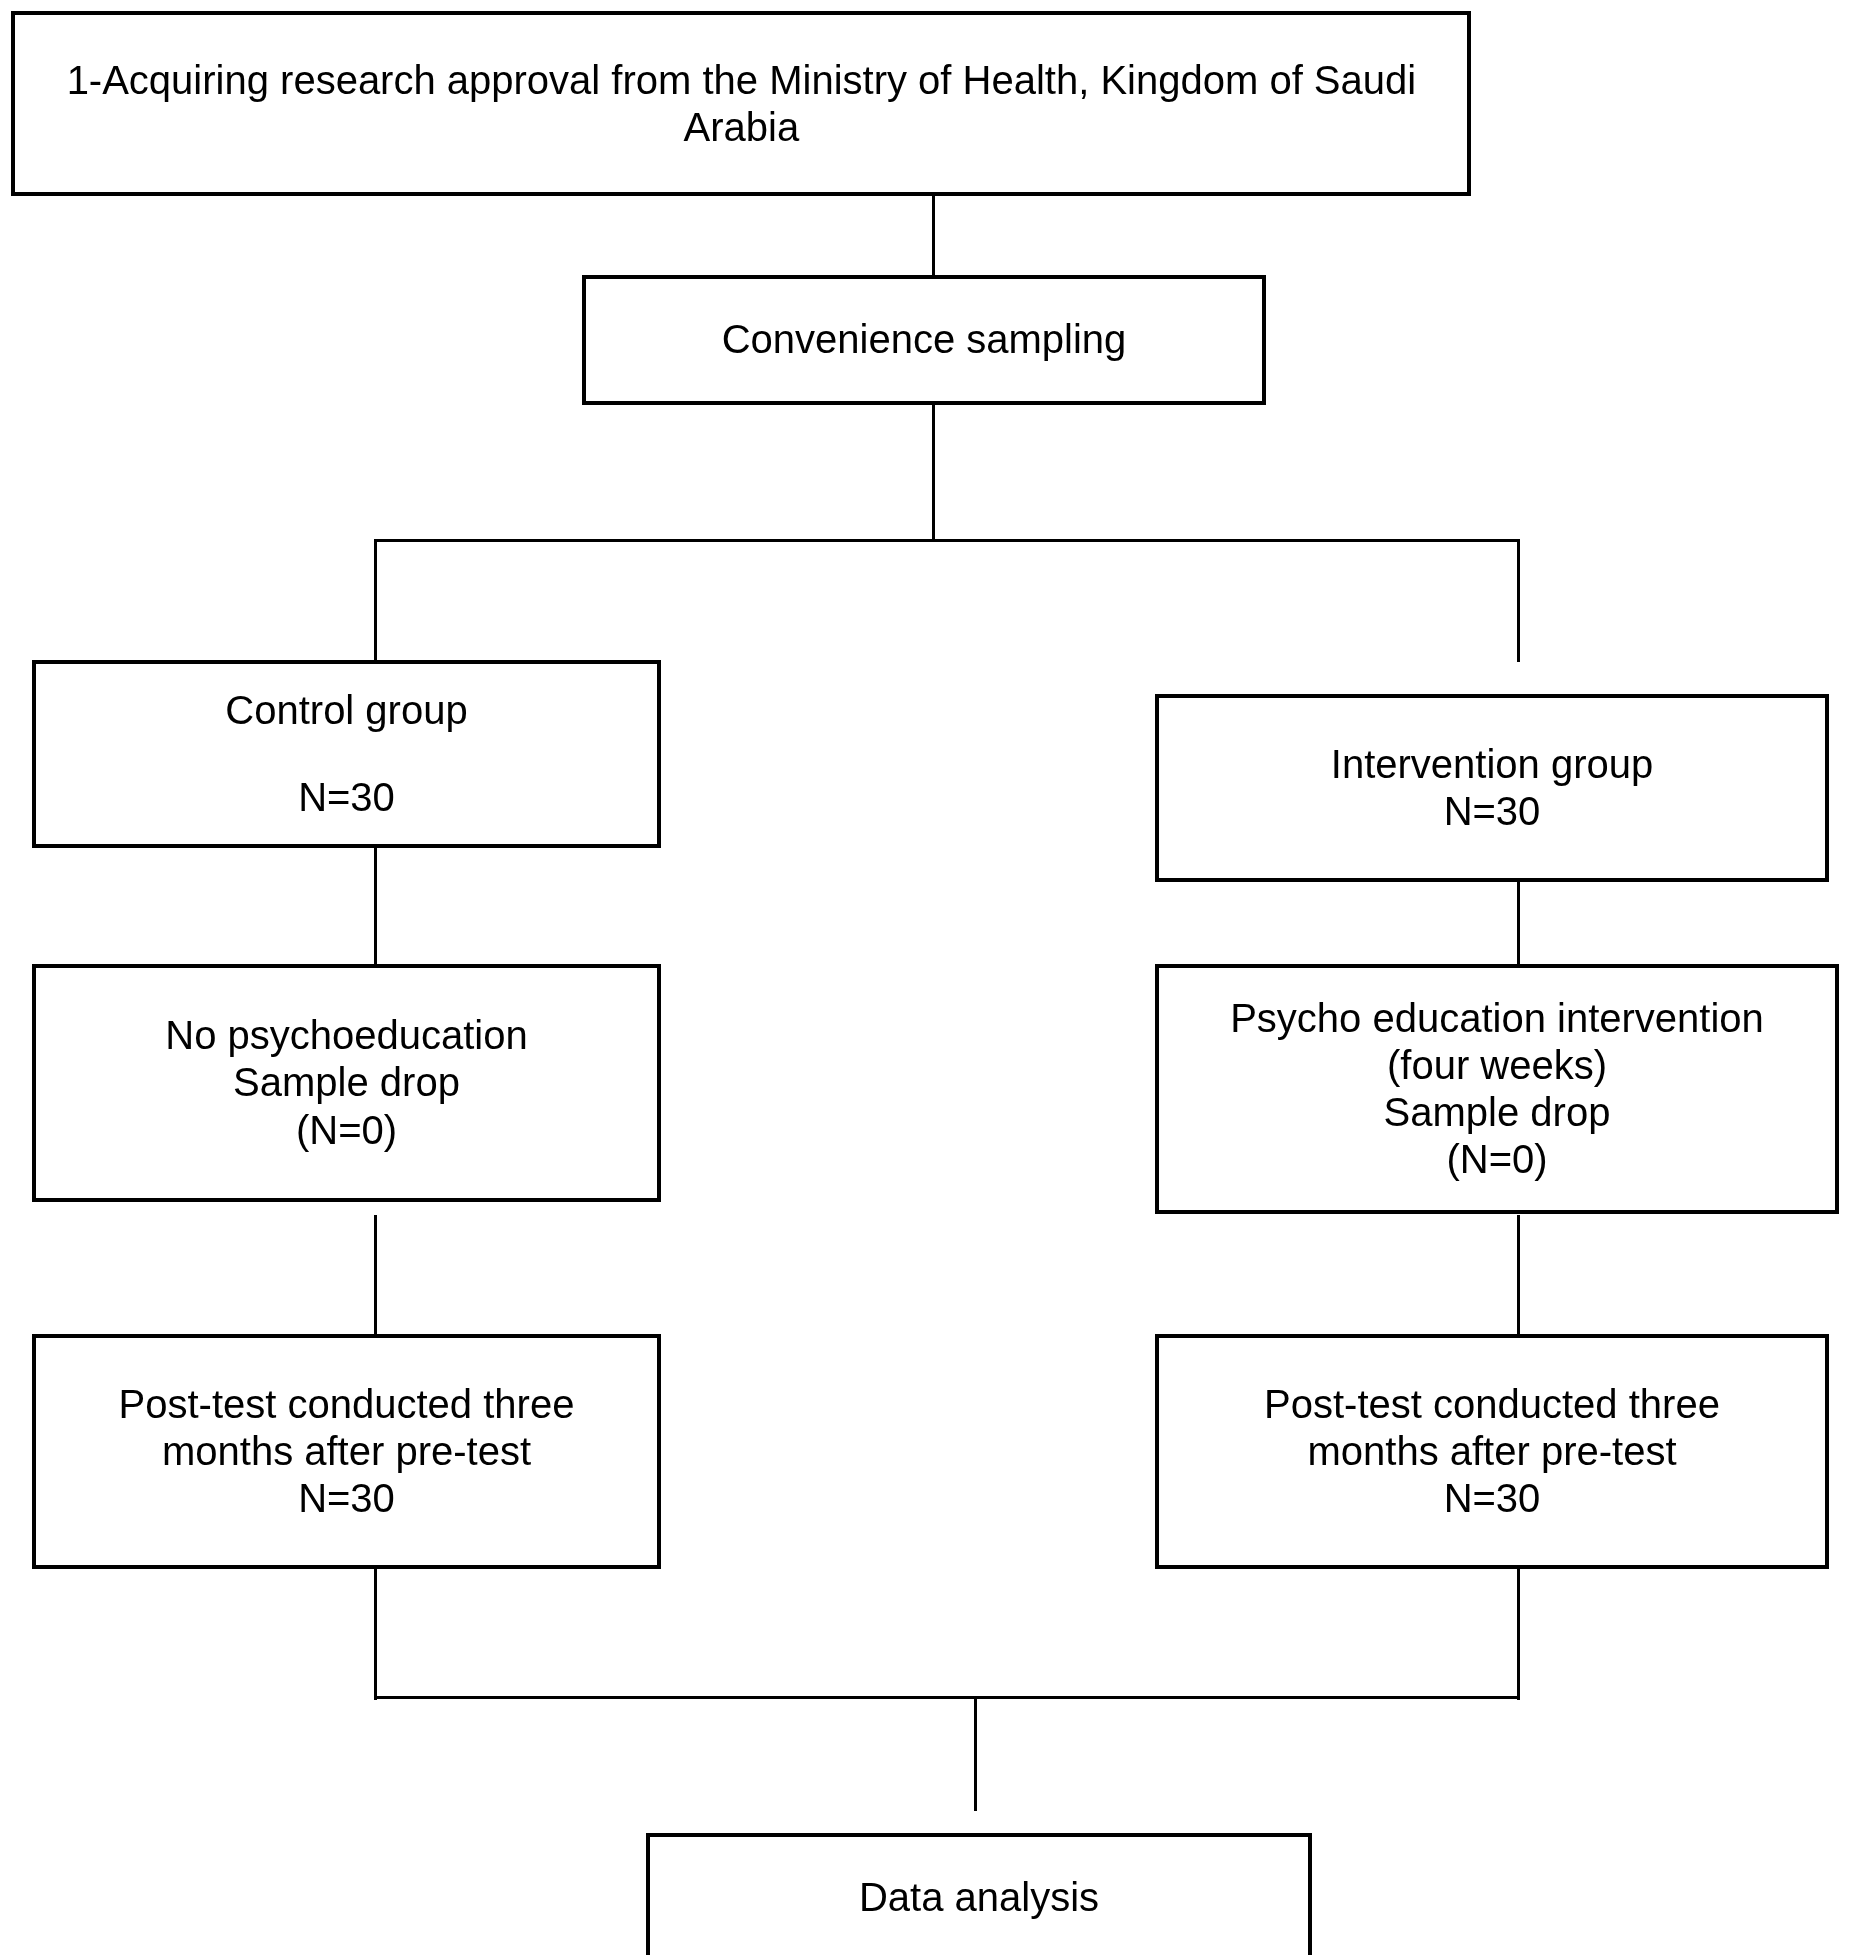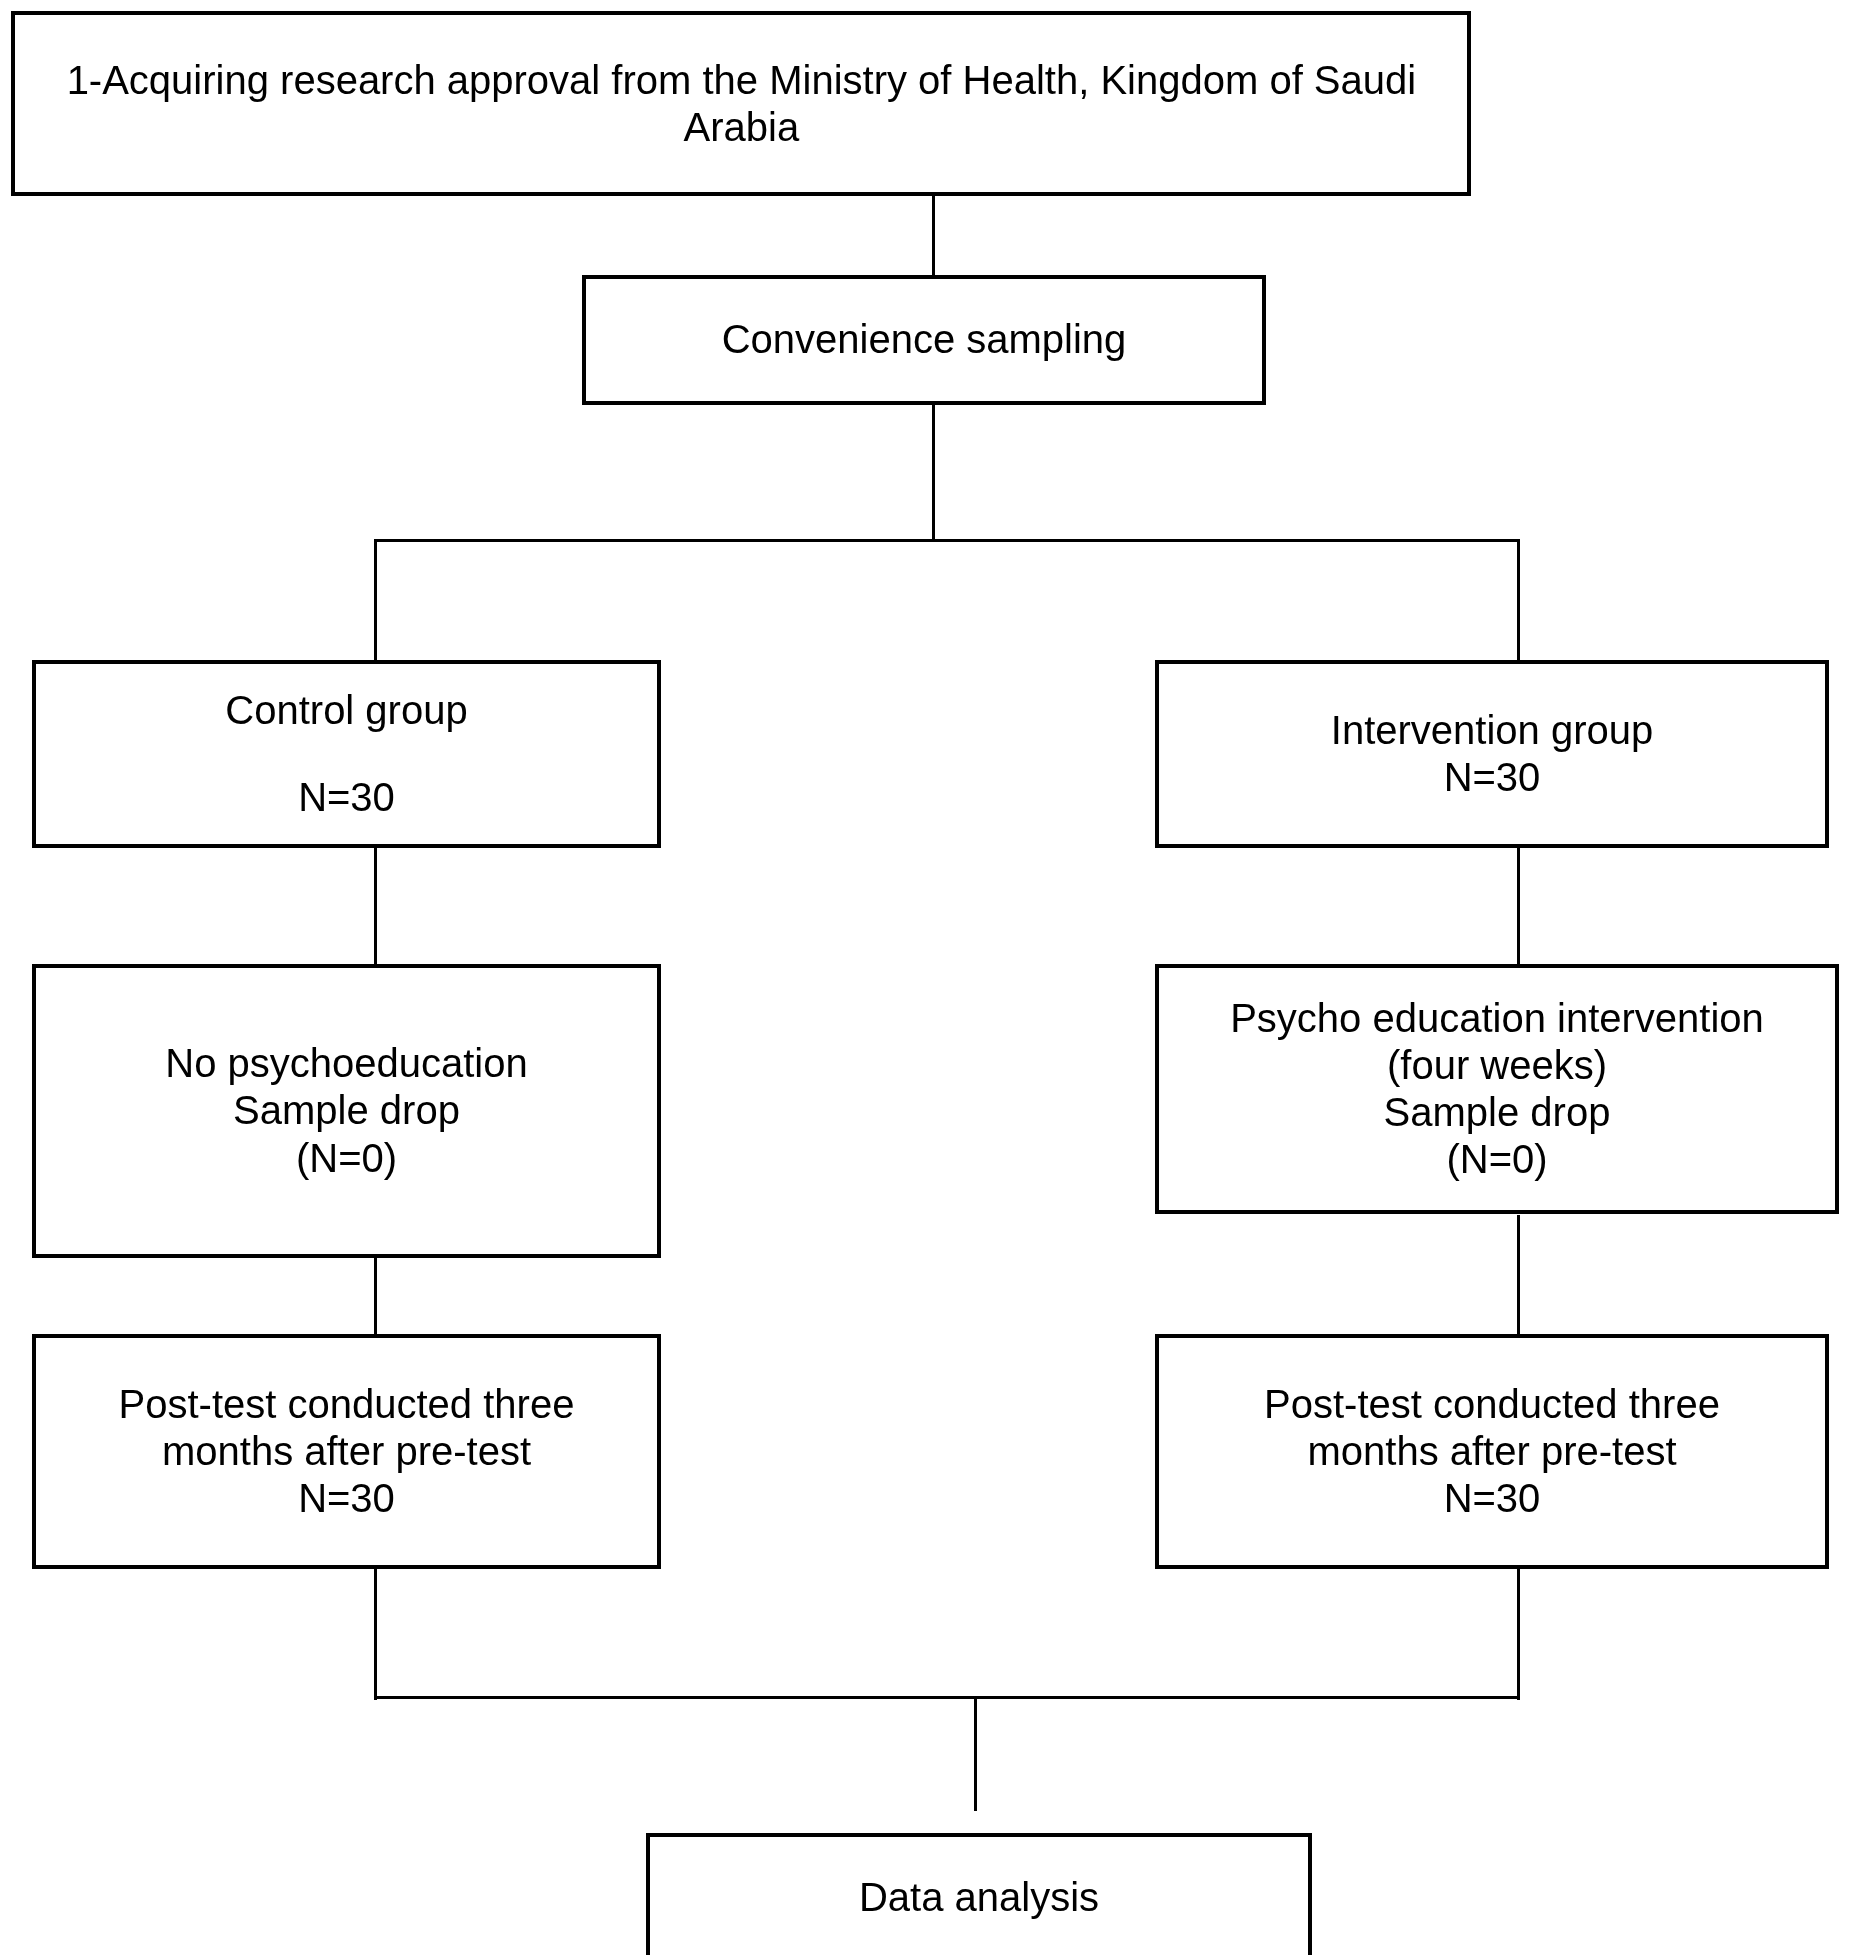--- a/index.html
+++ b/index.html
@@ -31,22 +31,22 @@
     z-index: 2;
   }
   .node .line {
     display: block;
     width: 100%;
   }
   
   #node-approval  { left: 11.4px;   top: 11.4px;   width: 1460px; height: 185px; font-size: 40px; }
   #node-sampling  { left: 582px; top: 275px;  width: 684px; height: 130px; font-size: 40px; }
   #node-control   { left: 32px;   top: 660px; width: 629px; height: 188px; font-size: 40px; gap: 40px; }
-  #node-interv    { left: 1155px; top: 660px; width: 674px; height: 188px; font-size: 40px; }
-  #node-nopsy     { left: 32px;   top: 964px; width: 629px; height: 294px; font-size: 40px; }
+  #node-interv    { left: 1155px; top: 694px; width: 674px; height: 188px; font-size: 40px; }
+  #node-nopsy     { left: 32px;   top: 964px; width: 629px; height: 238px; font-size: 40px; }
   #node-psyint    { left: 1155px; top: 964px; width: 684px; height: 250px; font-size: 40px; }
   #node-postctl   { left: 32px;   top: 1334px; width: 629px; height: 235px; font-size: 40px; }
   #node-postint   { left: 1155px; top: 1334px; width: 674px; height: 235px; font-size: 40px; }
   #node-analysis  { left: 646px; top: 1811px; width: 666px; height: 129px; font-size: 40px; margin-top: 22px; }
 
   
   .conn {
     position: absolute;
     background: #000000;
     z-index: 1;

